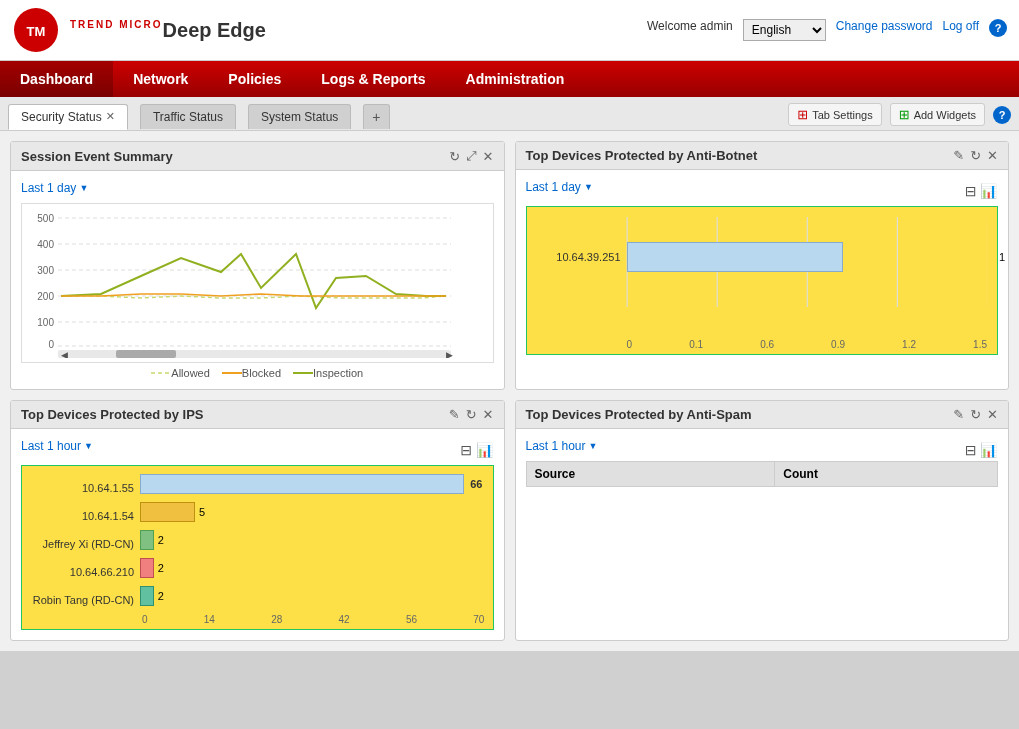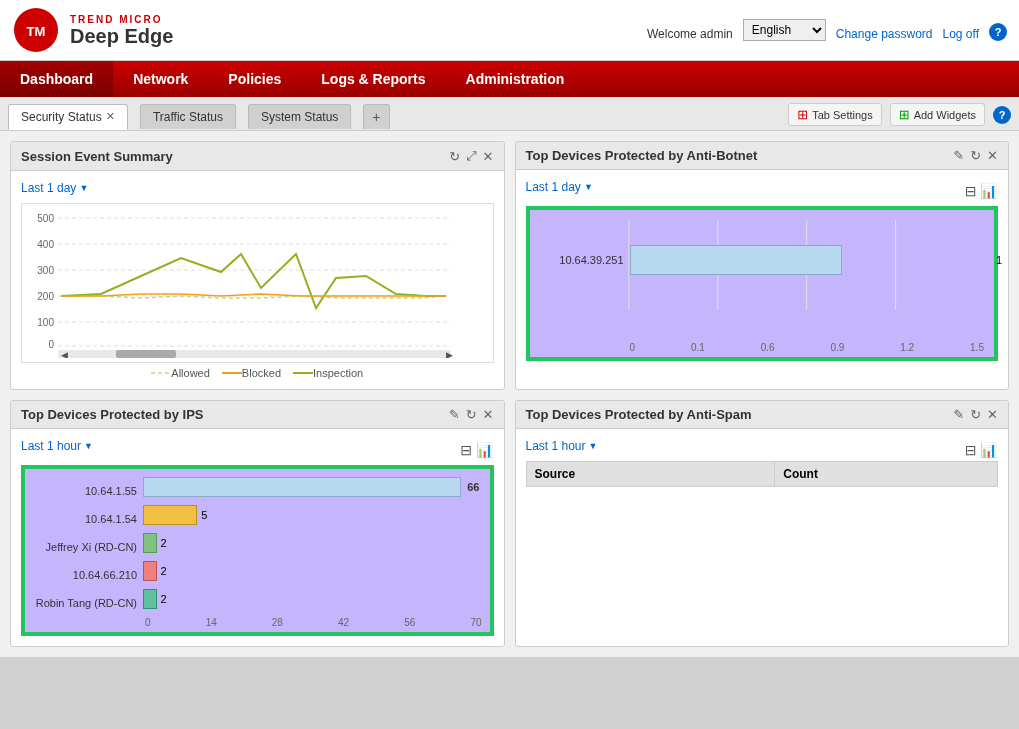--- a/index.html
+++ b/index.html
@@ -2,21 +2,21 @@
 <html><head>
   <meta charset="utf-8">
   <style>
     * { box-sizing: border-box; margin: 0; padding: 0; }
     body { font-family: Arial, sans-serif; font-size: 12px; background: #d0d0d0; width: 1019px; }
 
     
     #header { display: flex; align-items: center; justify-content: space-between; background: #fff; padding: 6px 12px; border-bottom: 1px solid #ccc; }
     #logo-area { display: flex; align-items: center; gap: 10px; }
     #logo-icon { width: 48px; height: 48px; }
-    #header-right { display: flex; align-items: flex-end; gap: 10px; font-size: 12px; color: #333; }
+    #header-right { display: flex; align-items: flex-start; gap: 10px; font-size: 12px; color: #333; }
     #lang-select { border: 1px solid #aaa; padding: 2px 4px; font-size: 12px; }
     .header-link { color: #0066cc; text-decoration: none; cursor: pointer; }
     #help-icon-header { width: 18px; height: 18px; background: #0066cc; border-radius: 50%; color: #fff; display: flex; align-items: center; justify-content: center; font-weight: bold; font-size: 11px; cursor: pointer; }
 
     
     #nav { background: linear-gradient(to bottom, #cc0000, #990000); display: flex; align-items: stretch; padding: 0; }
     .nav-item { color: #fff; padding: 10px 20px; font-size: 14px; font-weight: bold; cursor: pointer; white-space: nowrap; }
     .nav-item.active { background: rgba(0,0,0,0.2); }
 
     
@@ -46,21 +46,21 @@
     .time-filter { color: #0066cc; cursor: pointer; font-size: 12px; margin-bottom: 8px; display: inline-flex; align-items: center; gap: 3px; }
     .time-filter::after { content: '▼'; font-size: 9px; }
 
     
     .chart-container { position: relative; border: 1px solid #ddd; background: #fff; }
 
     
     #session-chart-svg { display: block; }
 
     
-    .bar-chart-container { border: 4px solid #22c55e; background: #c4b5fd; padding: 4px; }
+    .bar-chart-container { border: 1px solid #22c55e; background: #fde047; padding: 4px; }
 
     
     .spam-table { width: 100%; border-collapse: collapse; }
     .spam-table th { background: #e0e0e0; padding: 5px 8px; text-align: left; font-weight: bold; font-size: 12px; border: 1px solid #ccc; }
 
     
     .legend { display: flex; gap: 12px; font-size: 11px; color: #555; margin-top: 4px; justify-content: center; }
     .legend-item { display: flex; align-items: center; }
 
     
@@ -83,21 +83,21 @@
 </head>
 <body>
 
 <div id="header">
   <div id="logo-area">
 
     <svg id="logo-icon" viewBox="0 0 48 48" width="48" height="48">
       <circle cx="24" cy="24" r="22" fill="#cc0000"></circle>
       <text x="24" y="30" font-size="13" font-weight="bold" fill="white" text-anchor="middle" font-family="Arial">TM</text>
     </svg>
-    <div style="display:flex;flex-direction:column;line-height:1.1">
+    <div style="display:flex;flex-direction:row;line-height:1.1">
       <span style="font-size:10px;color:#cc0000;font-weight:bold;letter-spacing:2px">TREND MICRO</span>
       <span style="font-size:20px;font-weight:bold;color:#333">Deep Edge</span>
     </div>
   </div>
   <div id="header-right">
     <span>Welcome admin</span>
     <select id="lang-select">
       <option>English</option>
       <option>Japanese</option>
       <option>Chinese</option>

